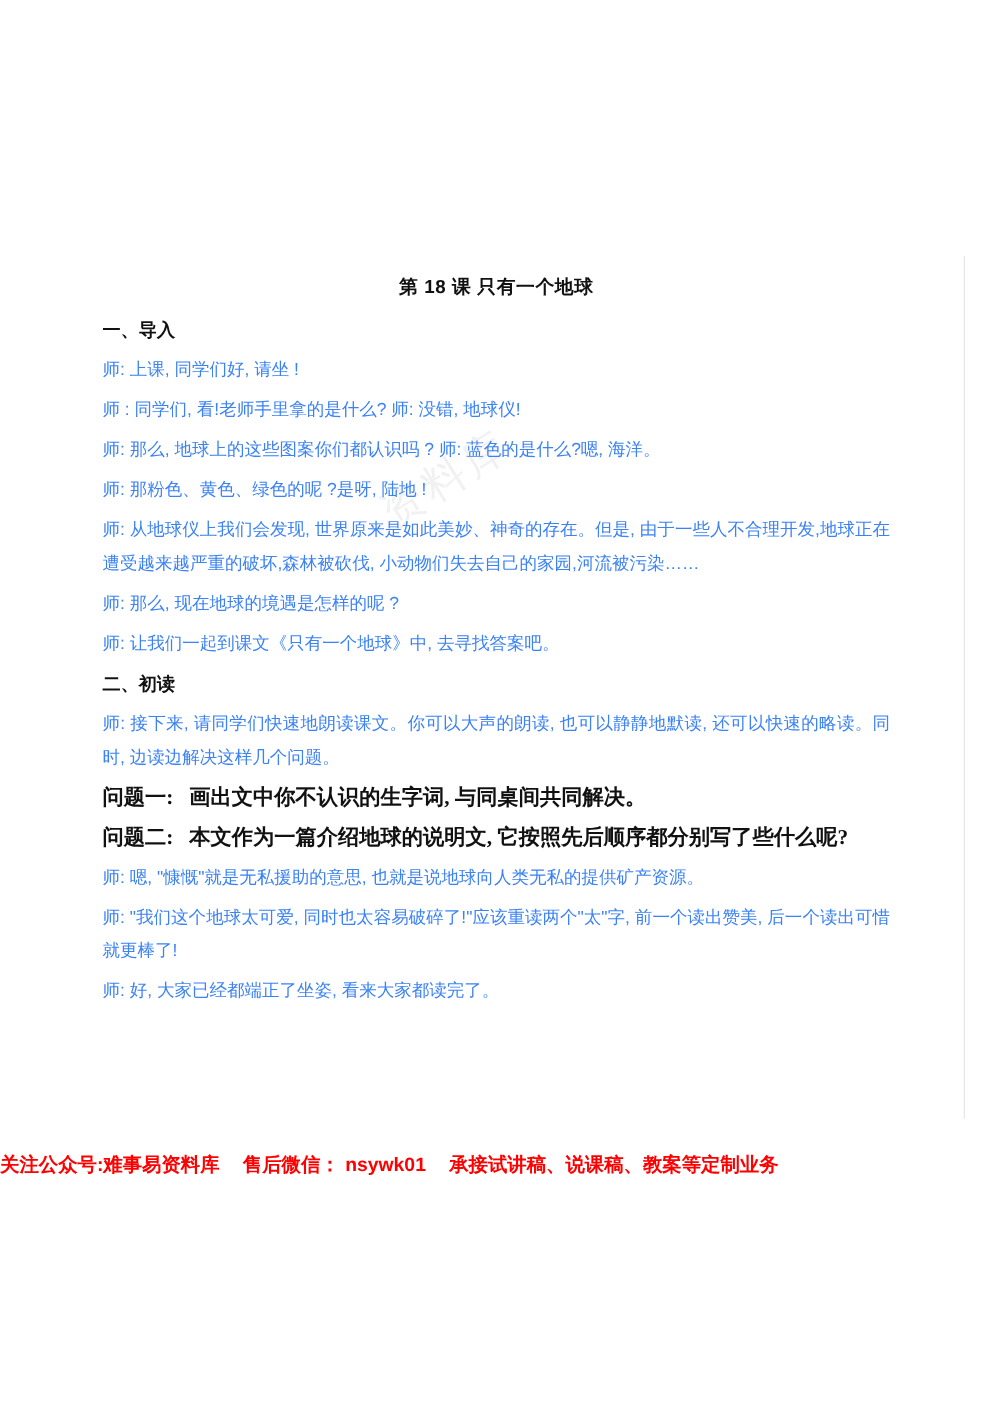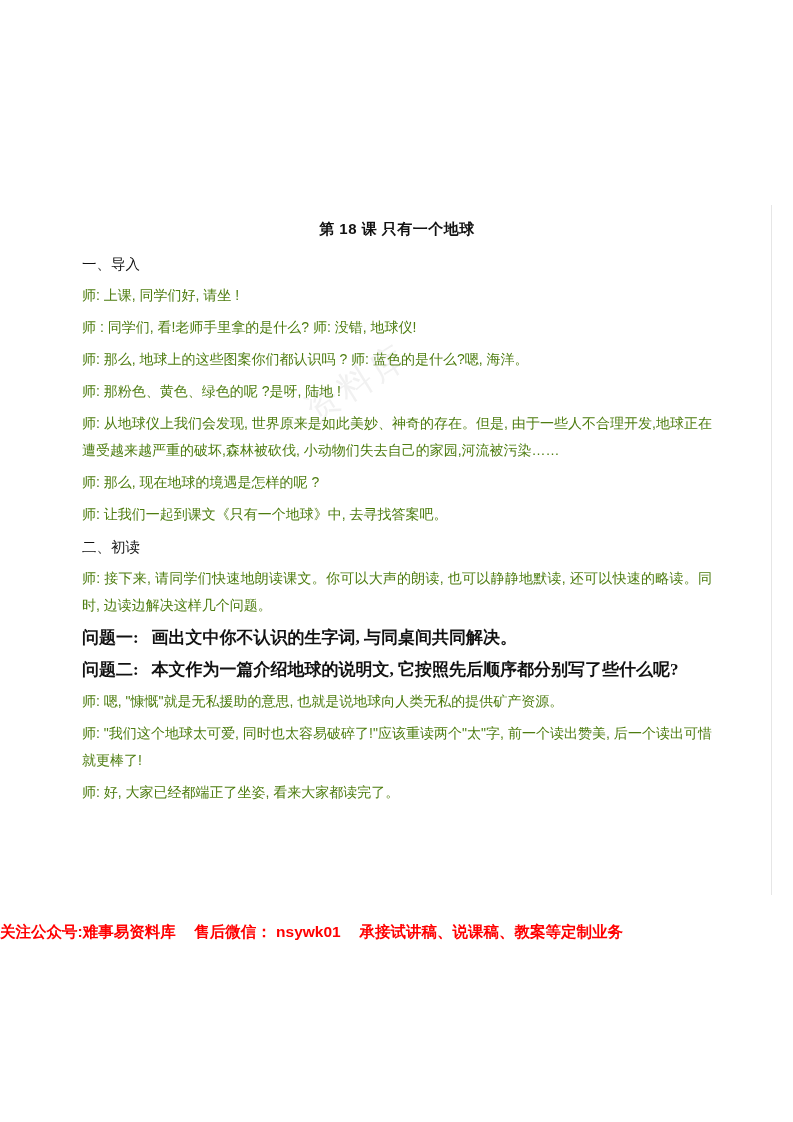--- a/index.html
+++ b/index.html
@@ -39,31 +39,31 @@
     text-align: center;
     font-family: "Liberation Sans", "DejaVu Sans", sans-serif;
     font-weight: bold;
     font-size: 15px;
     letter-spacing: 0.5px;
     margin: 0 0 16px 0;
     color: #111;
   }
   .section-head {
     font-family: "Liberation Sans", "DejaVu Sans", sans-serif;
-    font-weight: normal;
+    font-weight: bold;
     font-size: 14.5px;
     margin: 10px 0 8px 0;
     color: #111;
   }
   p.line {
     font-family: "Liberation Sans", "DejaVu Sans", sans-serif;
     font-size: 14px;
     line-height: 27px;
     margin: 0 0 5px 0;
-    color: #4d7c0f;
+    color: #3b82f6;
     text-align: justify;
   }
   .q-line {
     font-family: Liberation Serif, serif;
     font-size: 17px;
     line-height: 27px;
     margin: 0 0 5px 0;
     color: #111;
   }
   .q-label {

